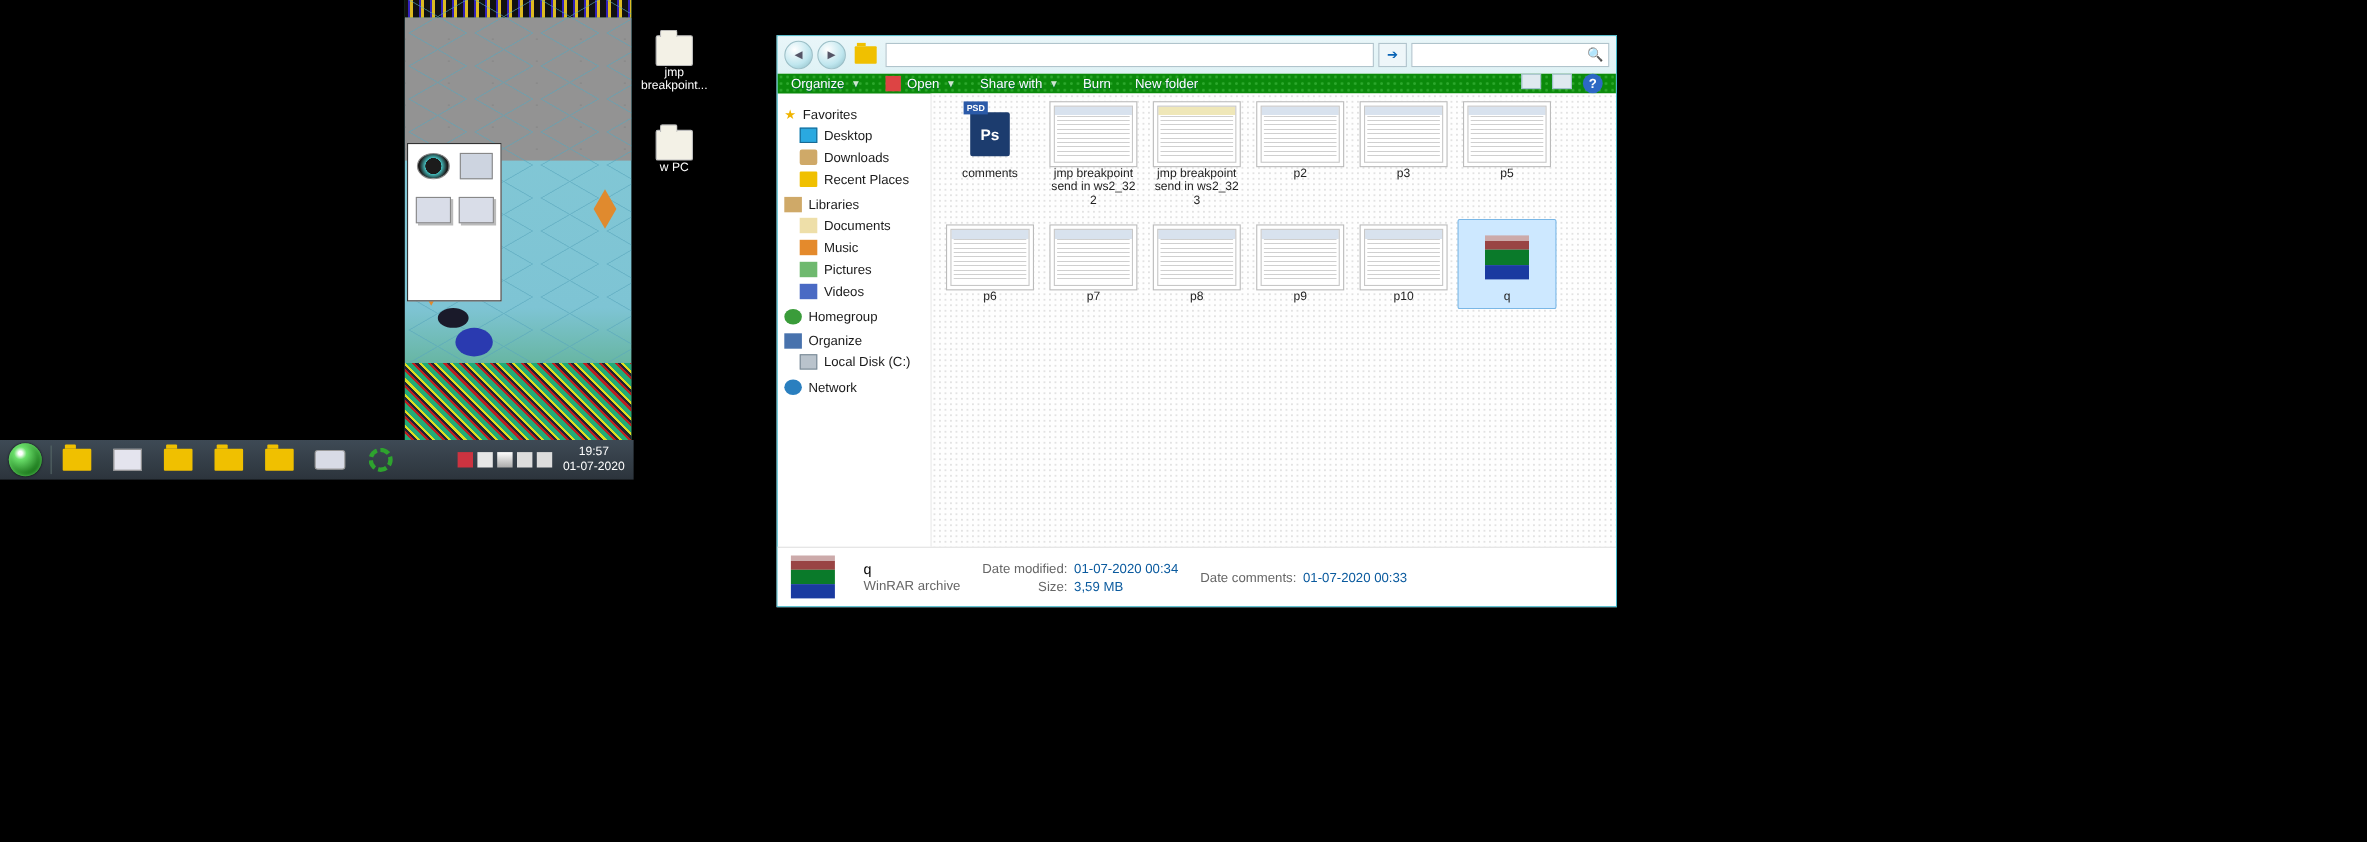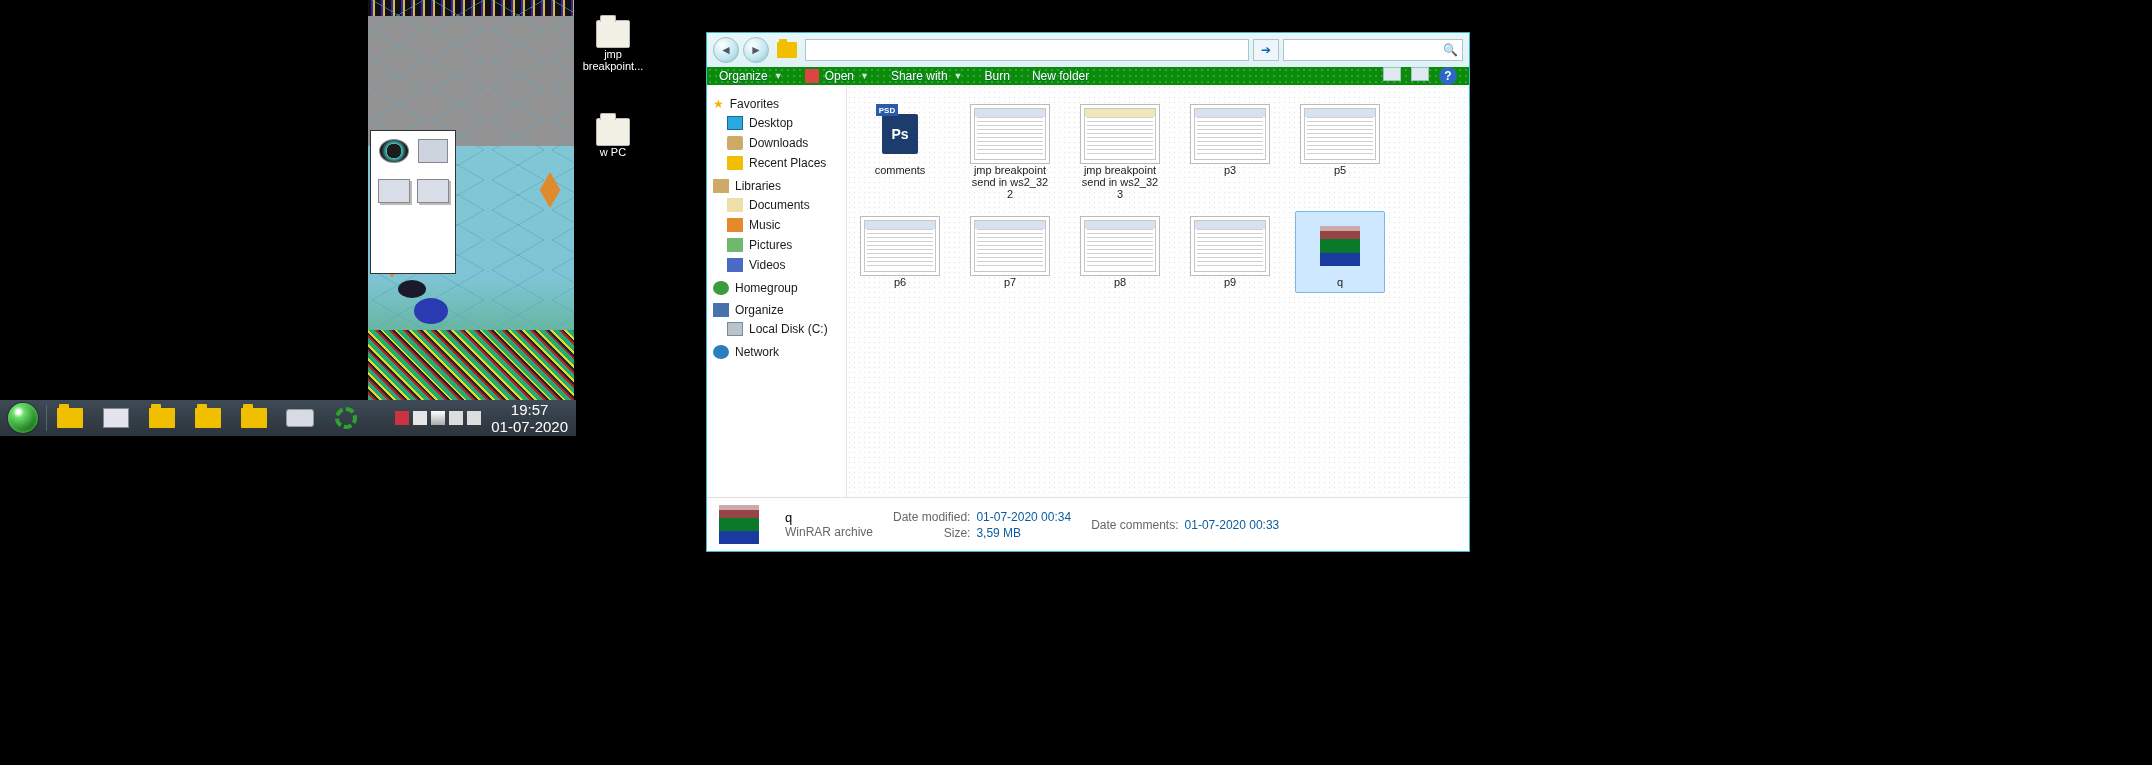--- a/index.html
+++ b/index.html
@@ -27,21 +27,21 @@
 .taskbar{position:absolute;left:0;top:400px;height:36px;width:576px;background:linear-gradient(180deg,#3e4a55 0%,#2c343c 100%);display:flex;align-items:center;color:#fff}
 .startbtn{width:46px;height:36px;display:flex;align-items:center;justify-content:center}
 .orb{width:30px;height:30px;border-radius:50%;background:radial-gradient(circle at 35% 30%,#fff 0 6%,#6adf6a 20%,#0a5f0a 80%);box-shadow:0 0 4px #6adf6a inset,0 0 2px #000}
 .tb-item{width:44px;height:30px;margin:0 1px;display:flex;align-items:center;justify-content:center;border-radius:2px}
 .ic-folder{width:26px;height:20px;background:#f0c000;border-radius:1px;position:relative}
 .ic-folder::before{content:"";position:absolute;top:-4px;left:2px;width:10px;height:4px;background:#f0c000;border-radius:1px 1px 0 0}
 .ic-note{width:26px;height:20px;background:#e4e4ee;border:1px solid #888}
 .ic-scan{width:28px;height:18px;background:#d8dbe6;border:1px solid #999;border-radius:3px}
 .ic-gear{width:22px;height:22px;border:4px dashed #2ea32e;border-radius:50%}
 .tb-sep{width:1px;height:26px;background:#566}
-.tray{margin-left:auto;display:flex;align-items:center;gap:10px;padding:0 8px;font-size:15px}
+.tray{margin-left:auto;display:flex;align-items:center;gap:10px;padding:0 8px;font-size:11px}
 .tray-ics{display:flex;gap:4px;align-items:center}
 .t-ic{width:14px;height:14px;display:inline-block}
 .clock{text-align:center;line-height:1.15}
 
 
 .explorer{position:absolute;left:706px;top:32px;width:764px;height:520px;background:#fff;border:1px solid #3fb7c9;display:flex;flex-direction:column}
 .exp-chrome{height:34px;background:linear-gradient(#e9f6f9,#dff2f5);display:flex;align-items:center;padding:0 6px;gap:4px}
 .navbtn{width:26px;height:26px;border-radius:50%;background:radial-gradient(circle at 35% 30%,#fff,#bfe6ee 60%,#88b8c2);border:1px solid #9cbfc7;display:flex;align-items:center;justify-content:center;color:#556}
 .addr-ic{width:20px;height:16px;background:#f0c000;border-radius:1px;position:relative;margin:0 4px}
 .addr-ic::before{content:"";position:absolute;top:-3px;left:2px;width:8px;height:3px;background:#f0c000}
@@ -72,25 +72,25 @@
 .ic-lib{background:#cfa968}
 .ic-doc{background:#eedfa9}
 .ic-mus{background:#e48a2c}
 .ic-picI{background:#6fb96f}
 .ic-vid{background:#4a6ac4}
 .ic-hg{background:#3a9c3a;border-radius:50%}
 .ic-comp{background:#4872ad}
 .ic-disk{background:#b9c3cc;border:1px solid #7a8a97}
 .ic-net{background:#2a7fbf;border-radius:50%}
 
-.file-pane{flex:1;padding:14px 8px;overflow:auto;
+.file-pane{flex:1;padding:2px 8px;overflow:auto;
  background:#fefefe;
  background-image:radial-gradient(circle,#e2e2e2 .6px,transparent .8px);
  background-size:5px 5px;
- display:flex;flex-wrap:wrap;align-content:flex-start;gap:6px 20px}
+ display:flex;flex-wrap:wrap;align-content:flex-start;gap:6px 4px}
 .fitem{width:90px;display:flex;flex-direction:column;align-items:center;text-align:center;font-size:11px;color:#222;padding:4px;border:1px solid transparent;border-radius:2px}
 .fitem.sel{background:#cde8ff;border-color:#7ab7e6}
 .thumb{width:80px;height:60px;background:#fff;border:1px solid #bbb;position:relative;overflow:hidden}
 .thumb.psd{border:none;background:transparent;display:flex;align-items:center;justify-content:center}
 .psd-badge{width:36px;height:40px;background:#1c3c6e;color:#fff;font-weight:bold;font-size:14px;display:flex;align-items:center;justify-content:center;position:relative;border-radius:2px}
 .psd-tag{position:absolute;top:-10px;left:-6px;width:22px;height:12px;background:#2b5aa8;color:#fff;font-size:8px;display:flex;align-items:center;justify-content:center}
 .thumb.screenshot::before{content:"";position:absolute;inset:3px;background:linear-gradient(#d8e2ee 0 8px,#fff 8px);border:1px solid #c7c7c7}
 .thumb.screenshot::after{content:"";position:absolute;left:6px;right:6px;top:12px;bottom:6px;background:repeating-linear-gradient(#777 0 1px,transparent 1px 4px);opacity:.35}
 .thumb.screenshot.y::before{background:linear-gradient(#efe7b8 0 8px,#fff 8px)}
 .thumb.rar{border:none;background:transparent;display:flex;align-items:center;justify-content:center}
@@ -127,21 +127,21 @@
     <div class="minimap-row">
       <span class="mm-ic globe"></span>
       <span class="mm-ic"></span>
     </div>
     <div class="minimap-row">
       <span class="mm-scr"></span>
       <span class="mm-scr"></span>
     </div>
   </div>
 
-  <div class="desktop-ic" style="left:578px;top:20px">
+  <div class="desktop-ic" style="left:578px;top:32px">
     <span class="di-folder"></span>
     <span>jmp breakpoint...</span>
   </div>
   <div class="desktop-ic" style="left:578px;top:118px">
     <span class="di-folder"></span>
     <span>w PC</span>
   </div>
 
   <div class="taskbar">
     <div class="startbtn">
@@ -294,20 +294,24 @@
         <div class="fitem">
           <div class="thumb screenshot"></div>
           <span>jmp breakpoint send in ws2_32 2</span>
         </div>
         <div class="fitem">
           <div class="thumb screenshot y"></div>
           <span>jmp breakpoint send in ws2_32 3</span>
         </div>
         <div class="fitem">
           <div class="thumb screenshot"></div>
+          <span>p2</span>
+        </div>
+        <div class="fitem">
+          <div class="thumb screenshot"></div>
           <span>p3</span>
         </div>
         <div class="fitem">
           <div class="thumb screenshot"></div>
           <span>p5</span>
         </div>
         <div class="fitem">
           <div class="thumb screenshot"></div>
           <span>p6</span>
         </div>
@@ -315,20 +319,24 @@
           <div class="thumb screenshot"></div>
           <span>p7</span>
         </div>
         <div class="fitem">
           <div class="thumb screenshot"></div>
           <span>p8</span>
         </div>
         <div class="fitem">
           <div class="thumb screenshot"></div>
           <span>p9</span>
+        </div>
+        <div class="fitem">
+          <div class="thumb screenshot"></div>
+          <span>p10</span>
         </div>
         <div class="fitem sel">
           <div class="thumb rar">
             <div class="rar-stack">
               <div class="rar-top"></div>
               <div class="rar-mid"></div>
               <div class="rar-bot"></div>
             </div>
           </div>
           <span>q</span>

